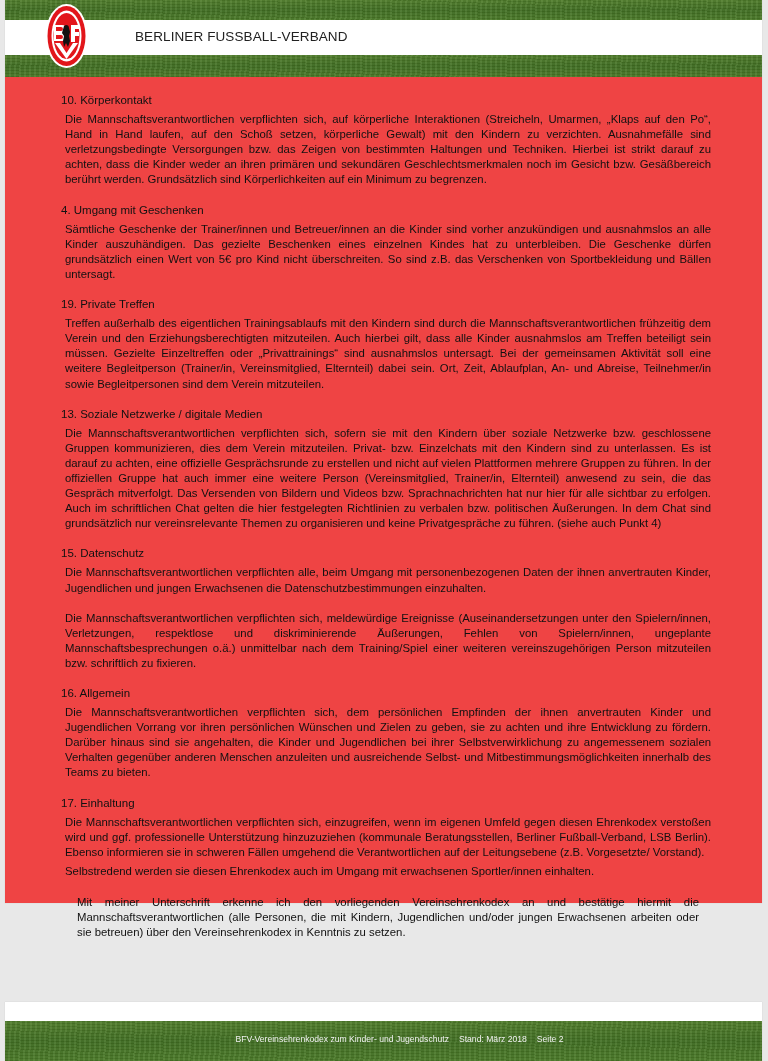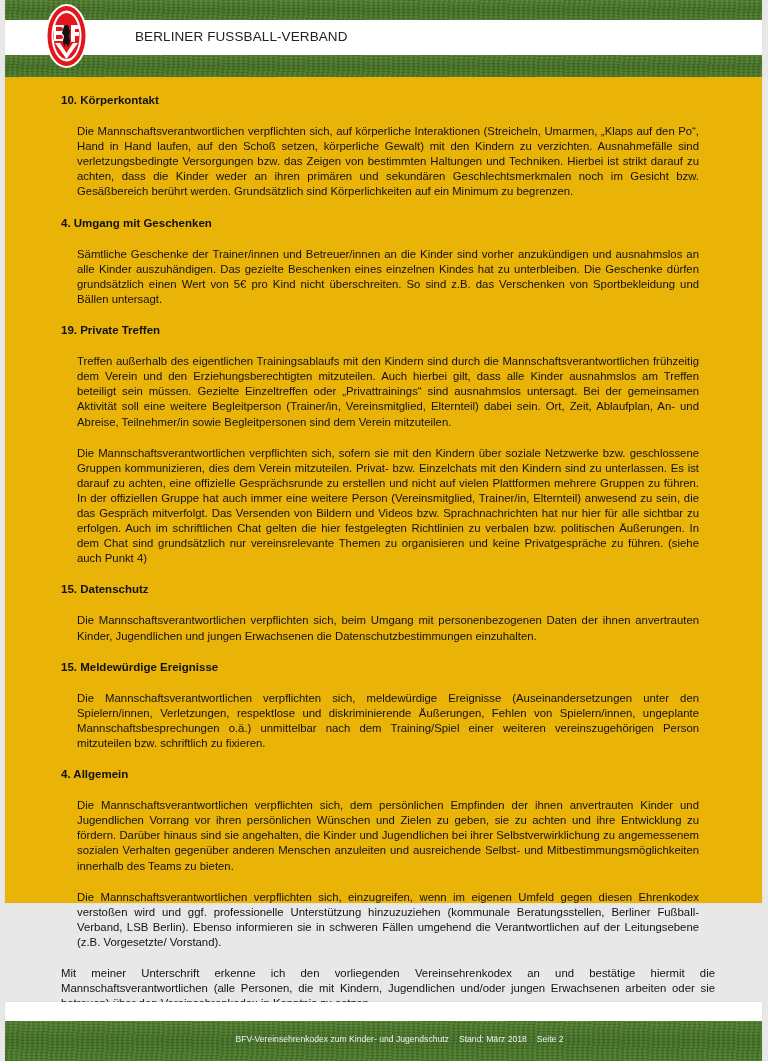--- a/index.html
+++ b/index.html
@@ -4,21 +4,21 @@
 <style>
   html, body { margin: 0; padding: 0; }
   body {
     width: 768px; height: 1061px; overflow: hidden;
     background: #e8e8e8;
     font-family: "Liberation Sans", sans-serif;
     position: relative;
   }
   .page {
     position: absolute; left: 5px; width: 757px;
-    background: #eab308;
+    background: #ef4444;
     box-shadow: 0 0 1px rgba(0,0,0,0.15);
   }
   .page-top { top: 0; height: 903px; }
   .page-bottom { top: 1002px; height: 59px; }
 
   .grass {
     position: absolute; left: 0; right: 0;
     background:
       repeating-linear-gradient(93deg, rgba(255,255,255,0.05) 0 2px, rgba(0,0,0,0.05) 2px 5px),
       repeating-linear-gradient(2deg, rgba(0,0,0,0.06) 0 1px, rgba(255,255,255,0.04) 1px 3px),
@@ -36,24 +36,24 @@
   .logo {
     position: absolute; left: 40px; top: 3px; width: 43px; height: 66px;
   }
 
   .content {
     position: absolute; left: 56px; top: 93px; width: 654px;
     font-size: 11.35px; line-height: 15.1px; color: #111;
   }
   .section { margin-bottom: 15px; }
   .section h2 {
-    margin: 0; font-size: 11.5px; font-weight: bold; line-height: 15.1px; color: #111;
+    margin: 0; font-size: 11.5px; font-weight: normal; line-height: 15.1px; color: #111;
   }
-  .section p { margin: 16px; text-align: justify; }
-  .para { margin: 0; text-align: justify; }
+  .section p { margin: 4px; text-align: justify; }
+  .para { margin: 16px; text-align: justify; }
 
   .footer-white { position: absolute; left: 0; right: 0; top: 0; height: 19px; background: #fff; }
   .grass-bottom { top: 19px; height: 40px; }
   .footer-text {
     position: absolute; left: 0; right: 0; top: 1034px;
     text-align: center; font-size: 8.6px; color: #f2f2f2;
     white-space: pre;
     padding-left: 31px;
   }
   .footer-text span { margin: 0 5px; }
@@ -87,36 +87,38 @@
     </div>
     <div class="section">
       <h2>4. Umgang mit Geschenken</h2>
       <p>Sämtliche Geschenke der Trainer/innen und Betreuer/innen an die Kinder sind vorher anzukündigen und ausnahmslos an alle Kinder auszuhändigen. Das gezielte Beschenken eines einzelnen Kindes hat zu unterbleiben. Die Geschenke dürfen grundsätzlich einen Wert von 5€ pro Kind nicht überschreiten. So sind z.B. das Verschenken von Sportbekleidung und Bällen untersagt.</p>
     </div>
     <div class="section">
       <h2>19. Private Treffen</h2>
       <p>Treffen außerhalb des eigentlichen Trainingsablaufs mit den Kindern sind durch die Mannschaftsverantwortlichen frühzeitig dem Verein und den Erziehungsberechtigten mitzuteilen. Auch hierbei gilt, dass alle Kinder ausnahmslos am Treffen beteiligt sein müssen. Gezielte Einzeltreffen oder „Privattrainings“ sind ausnahmslos untersagt. Bei der gemeinsamen Aktivität soll eine weitere Begleitperson (Trainer/in, Vereinsmitglied, Elternteil) dabei sein. Ort, Zeit, Ablaufplan, An- und Abreise, Teilnehmer/in sowie Begleitpersonen sind dem Verein mitzuteilen.</p>
     </div>
     <div class="section">
+      <h2>13. Soziale Netzwerke / digitale Medien</h2>
       <p>Die Mannschaftsverantwortlichen verpflichten sich, sofern sie mit den Kindern über soziale Netzwerke bzw. geschlossene Gruppen kommunizieren, dies dem Verein mitzuteilen. Privat- bzw. Einzelchats mit den Kindern sind zu unterlassen. Es ist darauf zu achten, eine offizielle Gesprächsrunde zu erstellen und nicht auf vielen Plattformen mehrere Gruppen zu führen. In der offiziellen Gruppe hat auch immer eine weitere Person (Vereinsmitglied, Trainer/in, Elternteil) anwesend zu sein, die das Gespräch mitverfolgt. Das Versenden von Bildern und Videos bzw. Sprachnachrichten hat nur hier für alle sichtbar zu erfolgen. Auch im schriftlichen Chat gelten die hier festgelegten Richtlinien zu verbalen bzw. politischen Äußerungen. In dem Chat sind grundsätzlich nur vereinsrelevante Themen zu organisieren und keine Privatgespräche zu führen. (siehe auch Punkt 4)</p>
     </div>
     <div class="section">
       <h2>15. Datenschutz</h2>
-      <p>Die Mannschaftsverantwortlichen verpflichten sich, beim Umgang mit personenbezogenen Daten der ihnen anvertrauten Kinder, Jugendlichen und jungen Erwachsenen die Datenschutzbestimmungen einzuhalten.</p>
+      <p>Die Mannschaftsverantwortlichen verpflichten alle, beim Umgang mit personenbezogenen Daten der ihnen anvertrauten Kinder, Jugendlichen und jungen Erwachsenen die Datenschutzbestimmungen einzuhalten.</p>
     </div>
     <div class="section">
-      <h2>15. Meldewürdige Ereignisse</h2>
       <p>Die Mannschaftsverantwortlichen verpflichten sich, meldewürdige Ereignisse (Auseinandersetzungen unter den Spielern/innen, Verletzungen, respektlose und diskriminierende Äußerungen, Fehlen von Spielern/innen, ungeplante Mannschaftsbesprechungen o.ä.) unmittelbar nach dem Training/Spiel einer weiteren vereinszugehörigen Person mitzuteilen bzw. schriftlich zu fixieren.</p>
     </div>
     <div class="section">
-      <h2>4. Allgemein</h2>
+      <h2>16. Allgemein</h2>
       <p>Die Mannschaftsverantwortlichen verpflichten sich, dem persönlichen Empfinden der ihnen anvertrauten Kinder und Jugendlichen Vorrang vor ihren persönlichen Wünschen und Zielen zu geben, sie zu achten und ihre Entwicklung zu fördern. Darüber hinaus sind sie angehalten, die Kinder und Jugendlichen bei ihrer Selbstverwirklichung zu angemessenem sozialen Verhalten gegenüber anderen Menschen anzuleiten und ausreichende Selbst- und Mitbestimmungsmöglichkeiten innerhalb des Teams zu bieten.</p>
     </div>
     <div class="section">
+      <h2>17. Einhaltung</h2>
       <p>Die Mannschaftsverantwortlichen verpflichten sich, einzugreifen, wenn im eigenen Umfeld gegen diesen Ehrenkodex verstoßen wird und ggf. professionelle Unterstützung hinzuzuziehen (kommunale Beratungsstellen, Berliner Fußball-Verband, LSB Berlin). Ebenso informieren sie in schweren Fällen umgehend die Verantwortlichen auf der Leitungsebene (z.B. Vorgesetzte/ Vorstand).</p>
+      <p>Selbstredend werden sie diesen Ehrenkodex auch im Umgang mit erwachsenen Sportler/innen einhalten.</p>
     </div>
     <p class="para">Mit meiner Unterschrift erkenne ich den vorliegenden Vereinsehrenkodex an und bestätige hiermit die Mannschaftsverantwortlichen (alle Personen, die mit Kindern, Jugendlichen und/oder jungen Erwachsenen arbeiten oder sie betreuen) über den Vereinsehrenkodex in Kenntnis zu setzen.</p>
   </div>
 </div>
 
 <div class="page page-bottom">
   <div class="footer-white"></div>
   <div class="grass grass-bottom"></div>
 </div>
 <div class="footer-text"><span>BFV-Vereinsehrenkodex zum Kinder- und Jugendschutz</span><span>Stand: März 2018</span><span>Seite 2</span></div>

